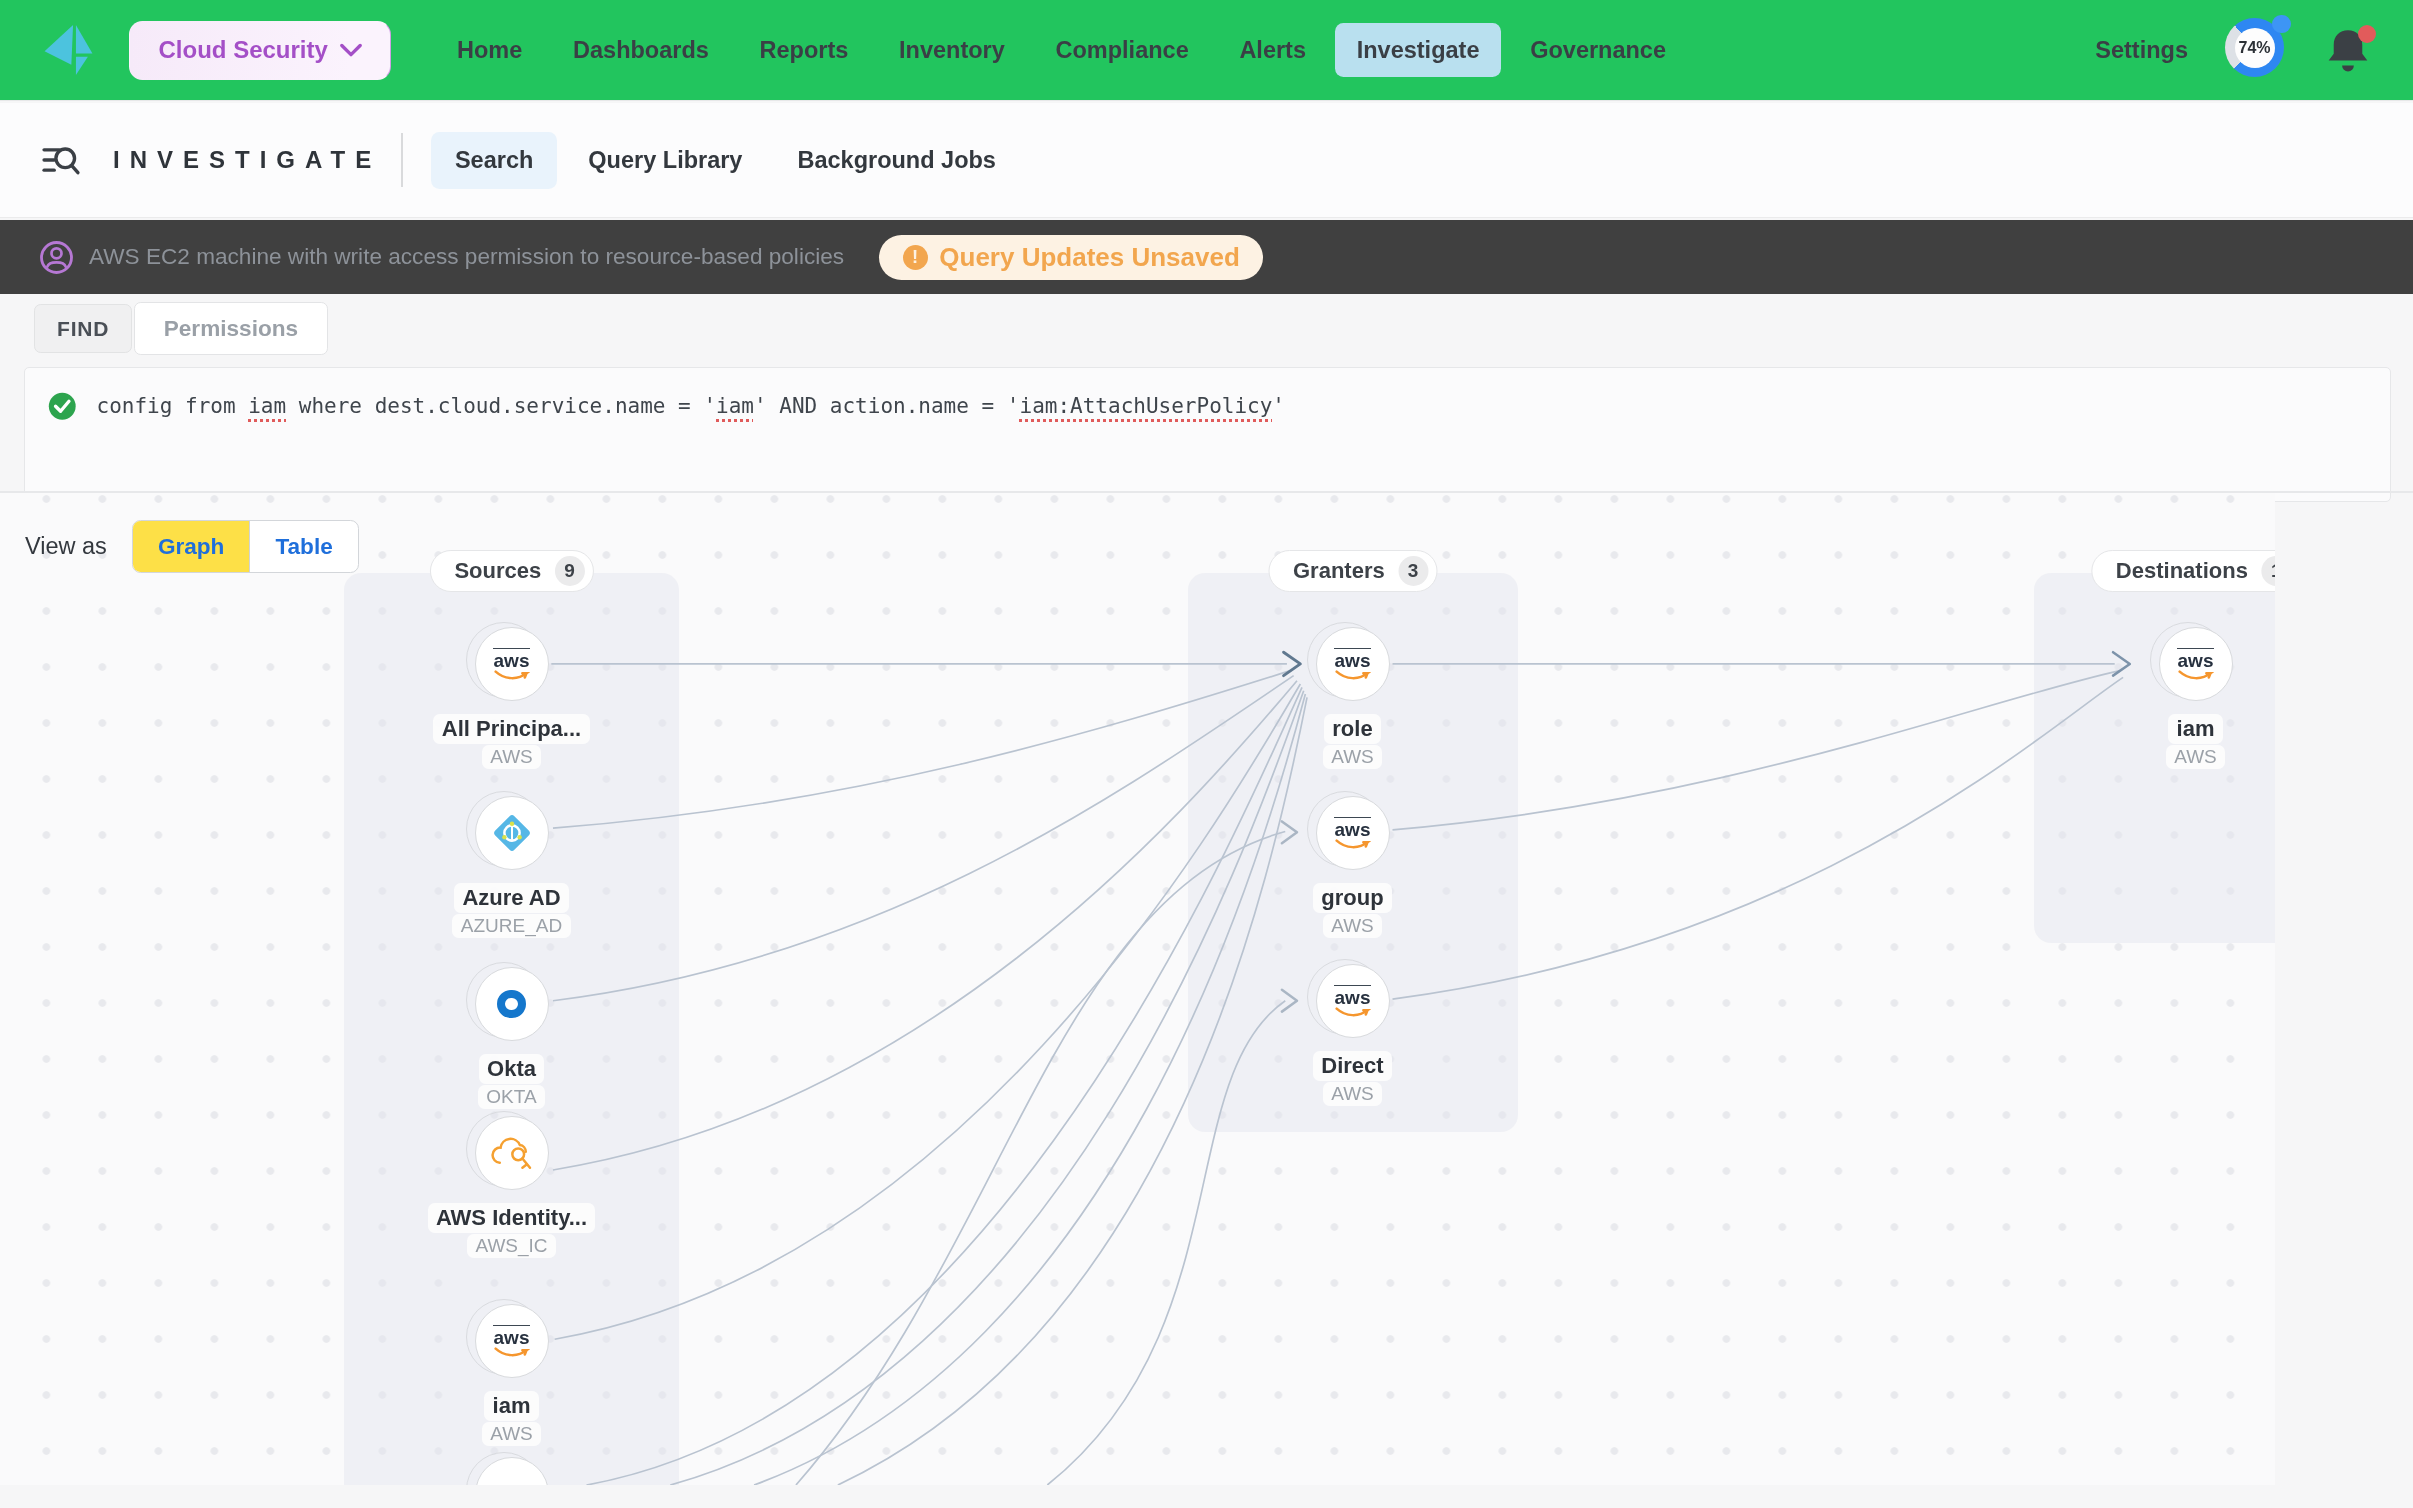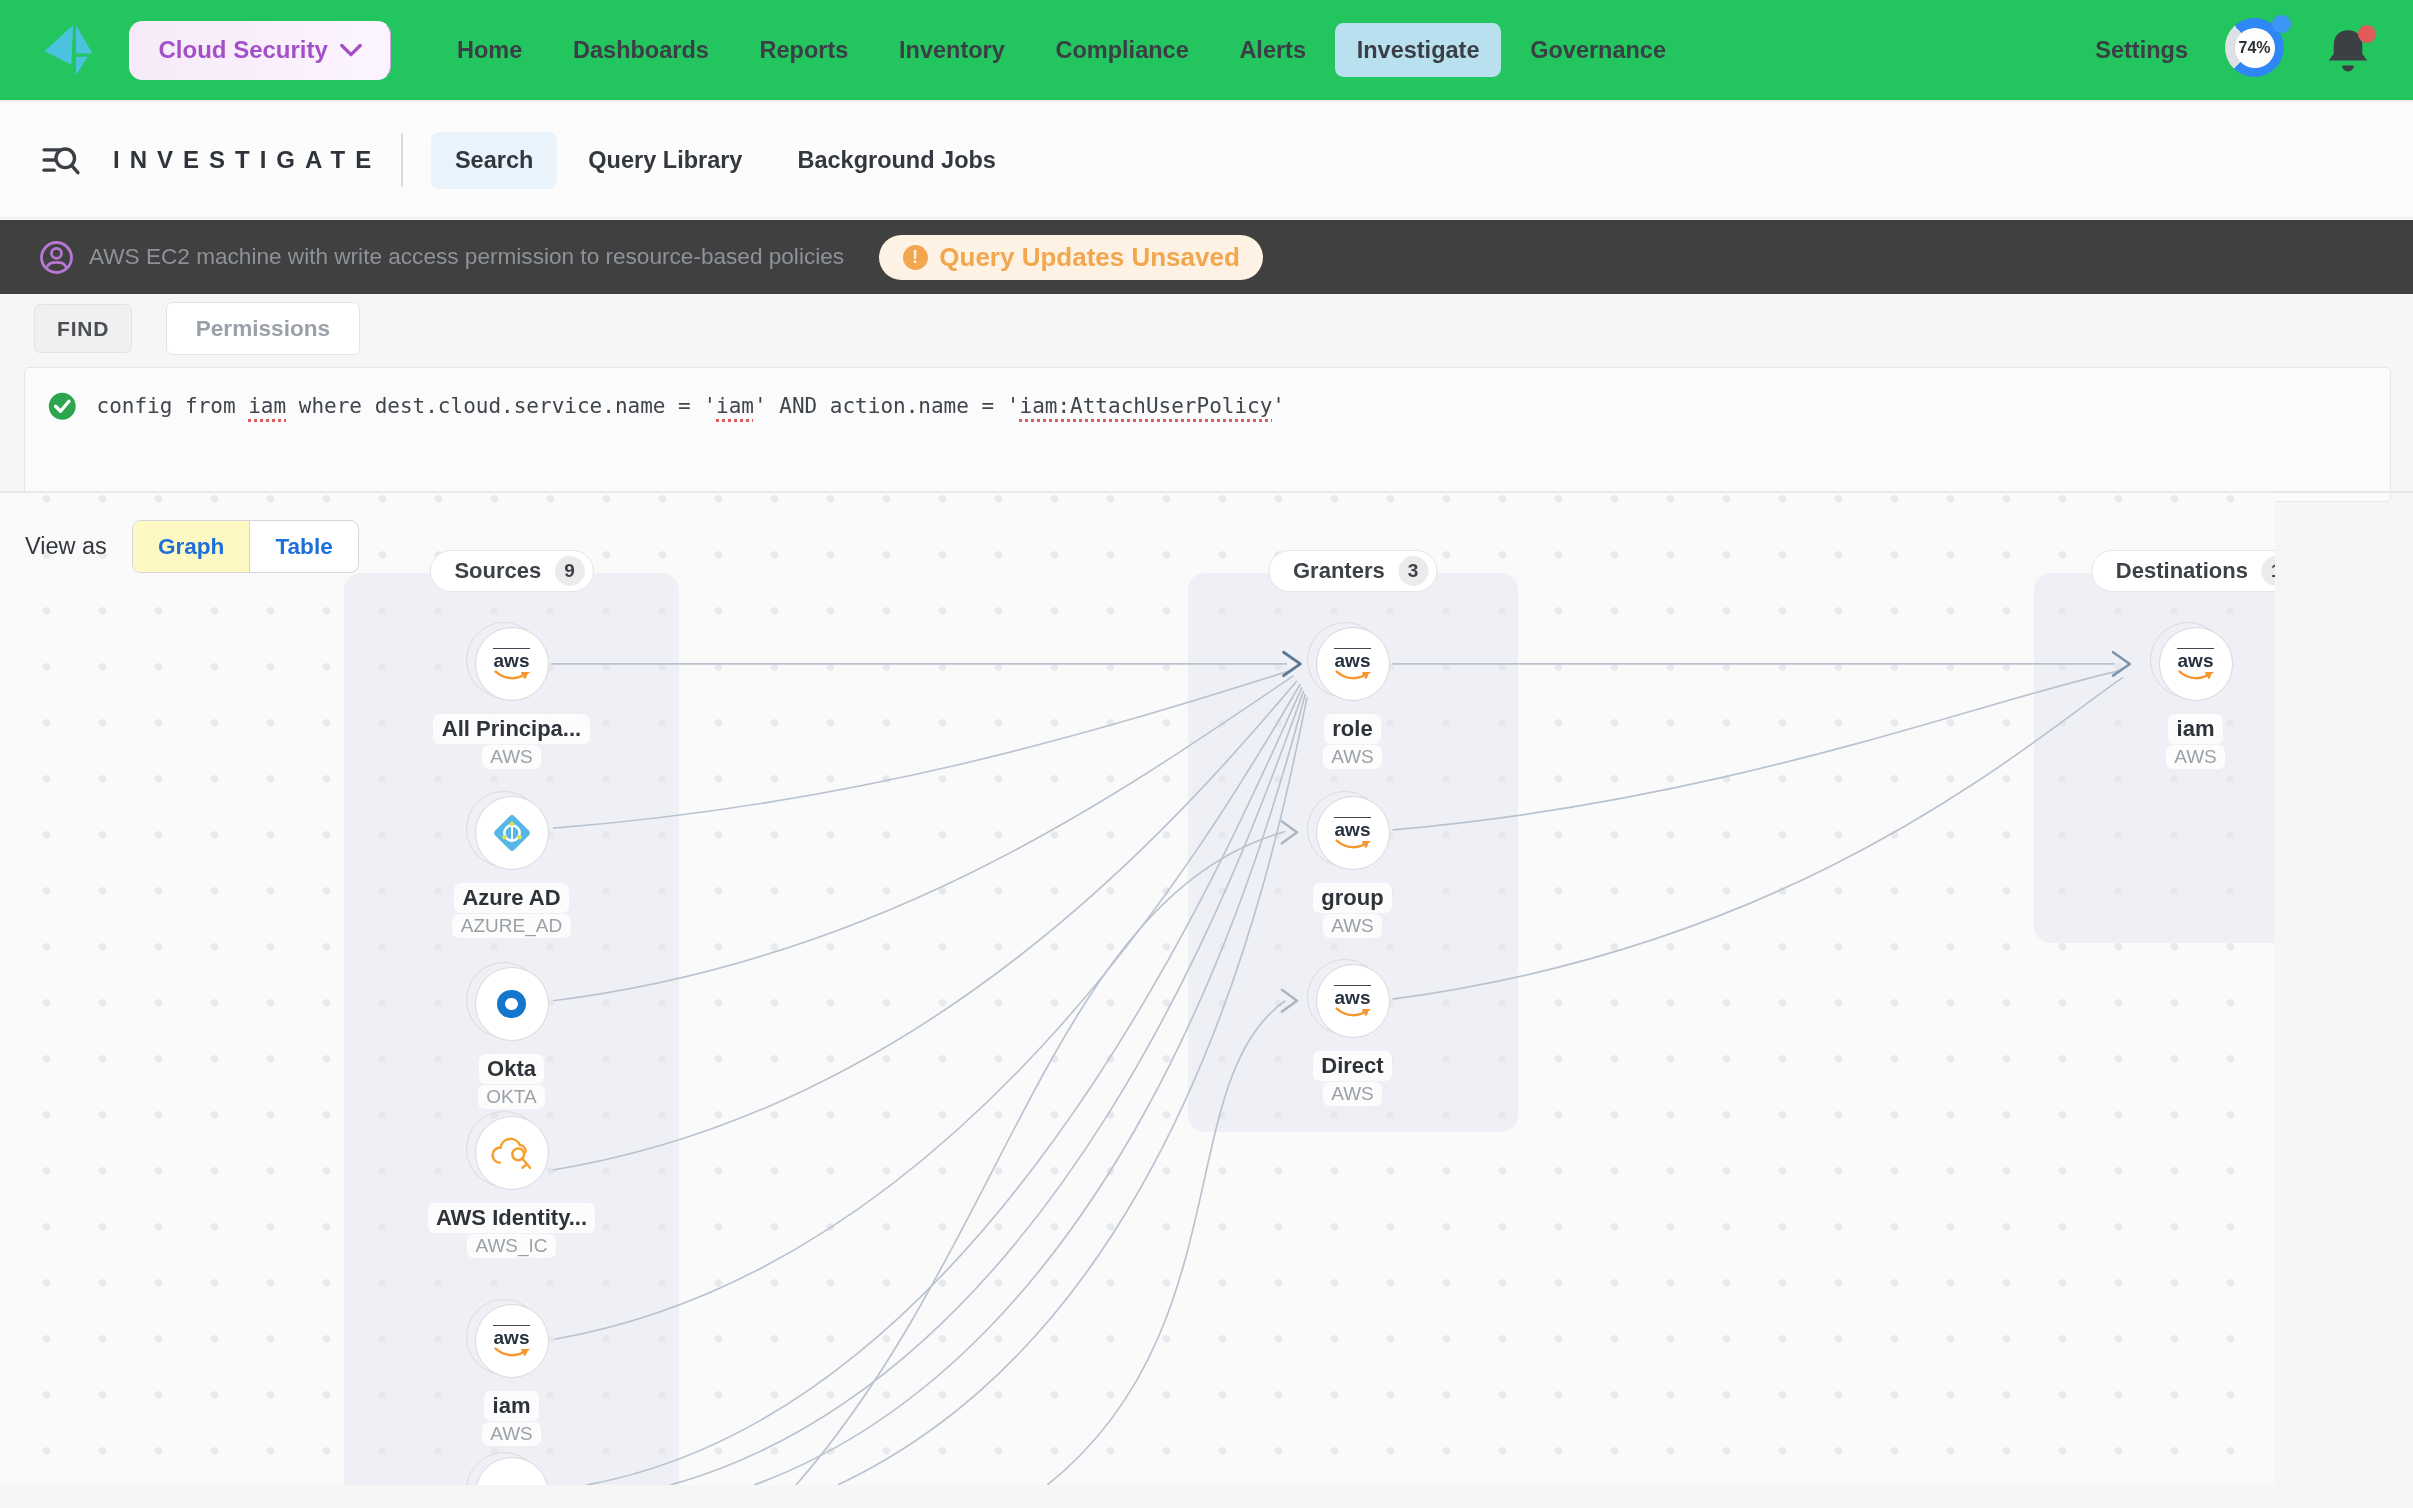--- a/index.html
+++ b/index.html
@@ -65,21 +65,21 @@
   .query-header { position:absolute; left:0; top:220px; width:2413px; height:74px; display:flex; align-items:center; background:#404040; }
   .qh-avatar { margin-left:39px; flex:0 0 auto; }
   .qh-title { margin-left:15px; font-size:22.6px; color:#8d9299; }
   .unsaved {
     margin-left:35px; height:45px; padding:0 23.5px; border-radius:23.5px;
     background:#fdf2e3; display:flex; align-items:center; gap:11.7px; cursor:pointer;
   }
   .unsaved-icon { width:25px; height:25px; border-radius:50%; background:#f2a64e; color:#fdf2e3; font-size:18.4px; font-weight:700; display:flex; align-items:center; justify-content:center; }
   .unsaved-label { font-size:26px; font-weight:600; color:#f2a64e; }
   
-  .find-row { position:absolute; left:34px; top:302px; display:flex; align-items:center; gap:34px; }
+  .find-row { position:absolute; left:34px; top:302px; display:flex; align-items:center; gap:2px; }
   .chip-find {
     padding:11.7px 22px; background:#f0f0f1; border:1.7px solid #e2e3e4; border-radius:6.7px;
     font-size:21px; font-weight:700; letter-spacing:0.8px; color:#4a4f56;
   }
   .chip-perm {
     padding:12.6px 28.5px; background:#ffffff; border:1.7px solid #e3e4e6; border-radius:6.7px;
     font-size:22.6px; font-weight:600; color:#9aa0a7; cursor:pointer;
   }
   .query-box {
     position:absolute; left:23.5px; top:367px; width:2367px; height:135px;
@@ -98,21 +98,21 @@
     position:absolute; left:0; top:493px; width:2275px; height:992px;
     background-color:#fafafb;
     background-image:radial-gradient(circle, #e8e9ed 3.4px, transparent 4.2px);
     background-size:56px 56px; background-position:18.4px 34px;
     overflow:hidden;
   }
   .viewas { position:absolute; left:25px; top:27px; display:flex; align-items:center; gap:25px; z-index:6; }
   .viewas-label { font-size:23.5px; color:#33383e; }
   .seg { display:flex; border:1.7px solid #d3d6da; border-radius:8.4px; overflow:hidden; background:#fff; }
   .seg-opt { font-size:22.6px; font-weight:600; color:#1f6fdb; padding:12.6px 25px; cursor:pointer; }
-  .seg-opt.selected { background:#fef9c3; border-right:1.7px solid #cfd3d7; }
+  .seg-opt.selected { background:#fde047; border-right:1.7px solid #cfd3d7; }
   .panel { position:absolute; background:rgba(227,230,238,0.48); border-radius:17px; z-index:1; }
   .panel-sources { left:344px; top:80px; width:335px; height:913px; border-bottom-left-radius:0; border-bottom-right-radius:0; }
   .panel-granters { left:1188px; top:80px; width:330px; height:559px; }
   .panel-destinations { left:2034px; top:80px; width:336px; height:370px; }
   .edges { position:absolute; left:0; top:0; z-index:2; }
   .col-pill {
     position:absolute; top:57px; height:42px; transform:translateX(-50%);
     background:#ffffff; border:1.7px solid #e5e6e8; border-radius:23.5px;
     display:flex; align-items:center; gap:13.4px; padding:0 8.4px 0 23.5px; z-index:5;
   }

